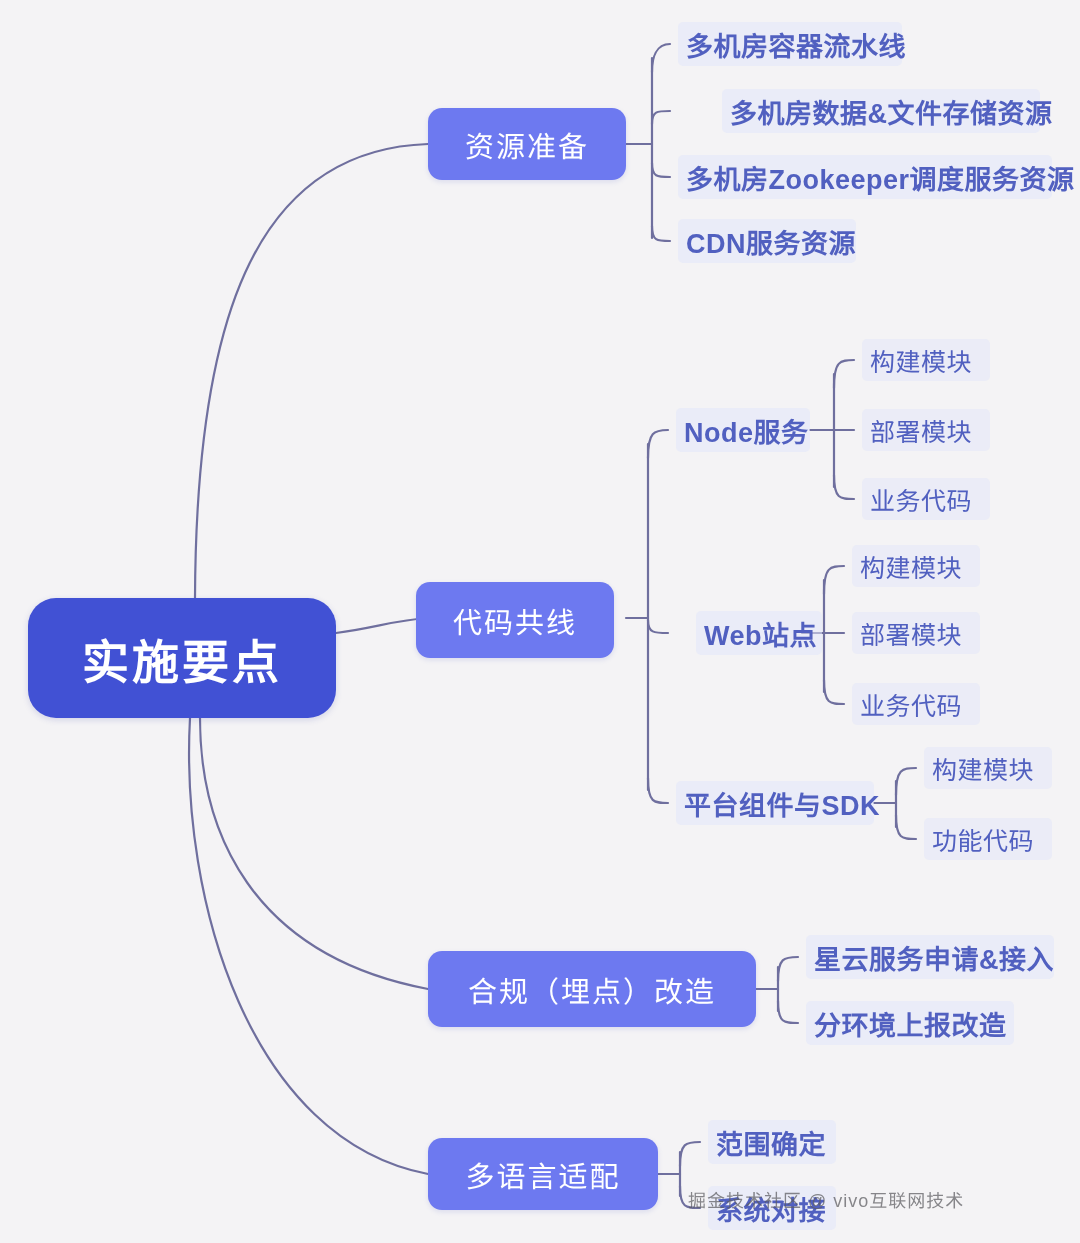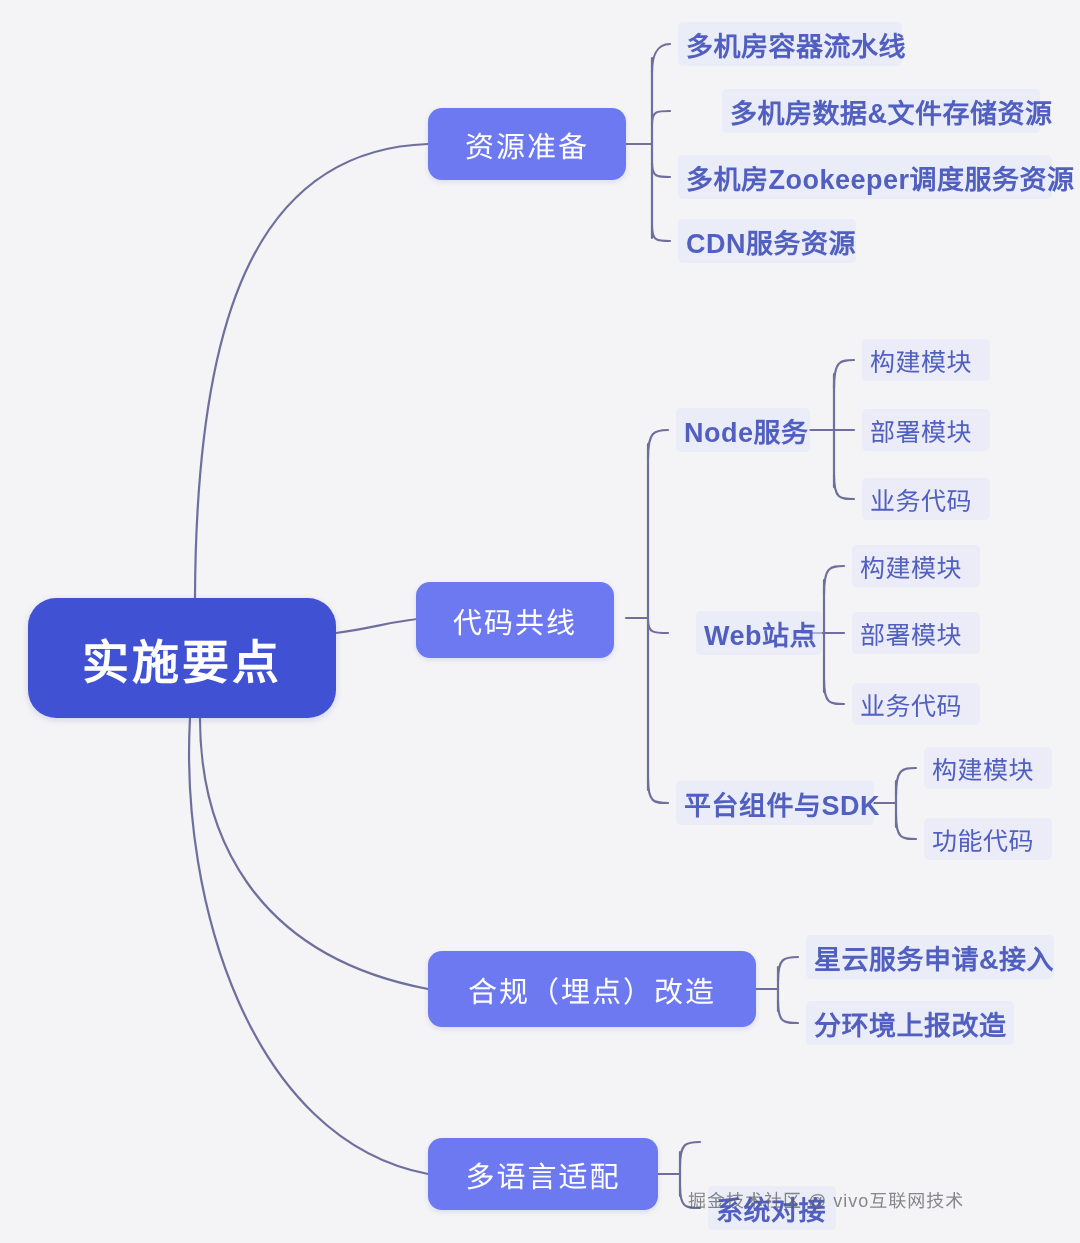--- a/index.html
+++ b/index.html
@@ -208,19 +208,22 @@
   <div class="node lvl3" style="left:806px; top:935px; width:248px; height:44px;">
     <span>星云服务申请&amp;接入</span>
   </div>
   <div class="node lvl3" style="left:806px; top:1001px; width:208px; height:44px;">
     <span>分环境上报改造</span>
   </div>
 
   <div class="node lvl2" style="left:428px; top:1138px; width:230px; height:72px;">
     <span>多语言适配</span>
   </div>
+  <div class="node lvl3" style="left:708px; top:1120px; width:128px; height:44px;">
+    <span>范围确定</span>
+  </div>
   <div class="node lvl3" style="left:708px; top:1186px; width:128px; height:44px;">
     <span>系统对接</span>
   </div>
 
   <div class="watermark">掘金技术社区 @ vivo互联网技术</div>
 
 </div>
 
 </body></html>

